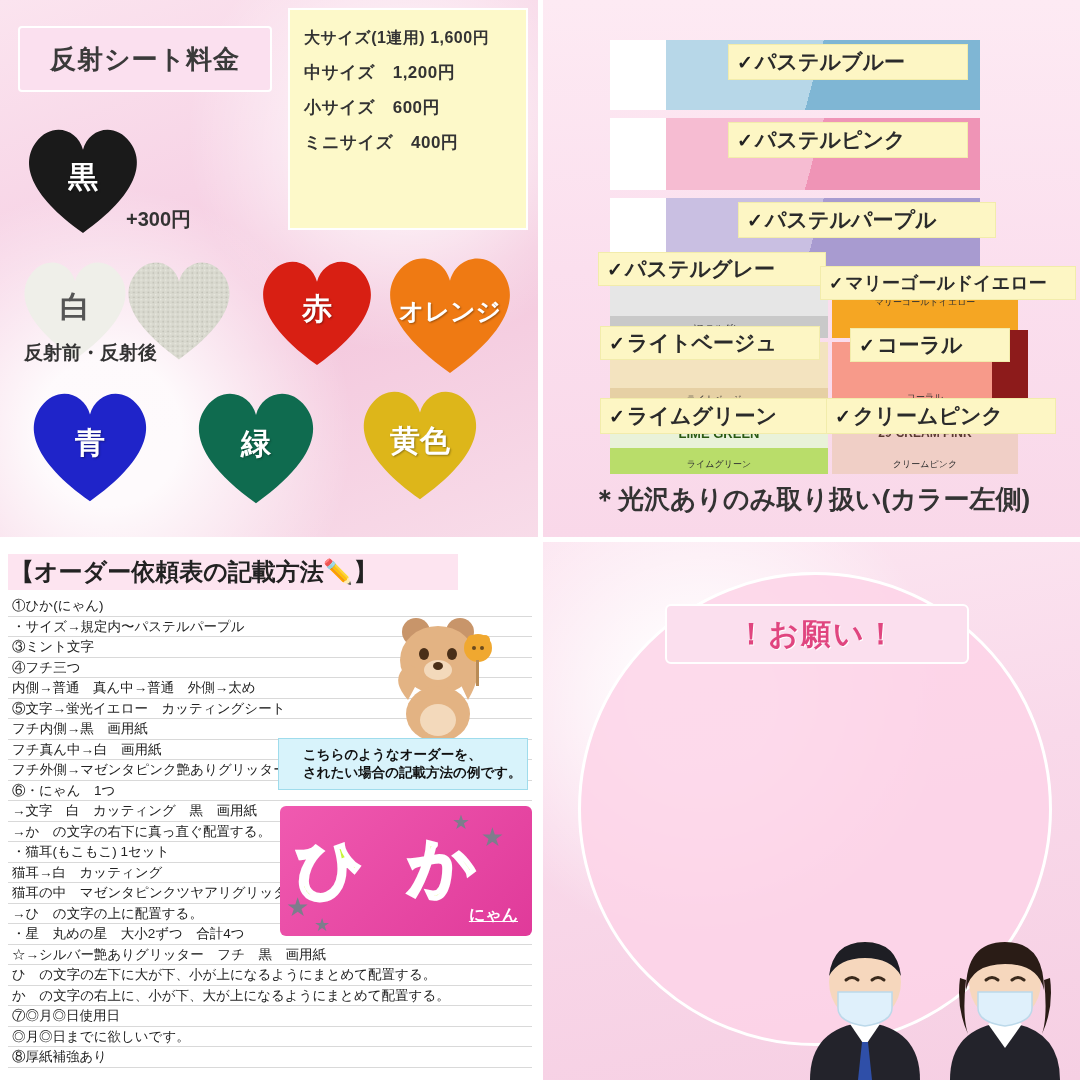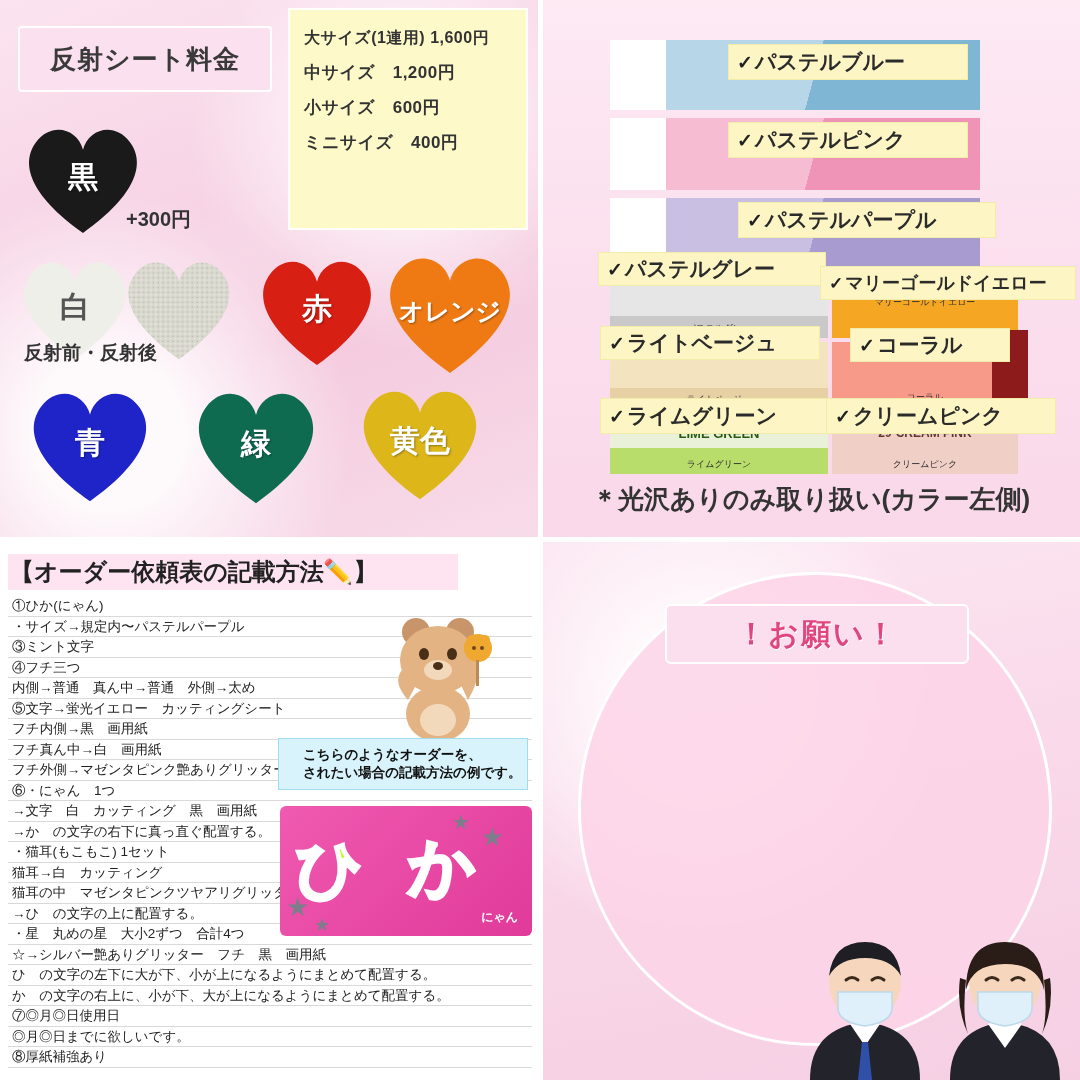--- a/index.html
+++ b/index.html
@@ -54,21 +54,21 @@
   .bubble{position:absolute;left:278px;top:738px;width:250px;height:52px;background:#d8f3fb;
       border:1px solid #9fdcec;display:flex;flex-direction:column;justify-content:center;padding-left:24px;
       box-sizing:border-box;}
   .bubble div{font-size:13.5px;color:#111;font-weight:bold;}
   .sample{position:absolute;left:280px;top:806px;width:252px;height:130px;
       background:linear-gradient(135deg,#f05ab0,#e03a9a);border-radius:6px;overflow:hidden;}
   .sample .big{position:absolute;font-family:"Liberation Sans",sans-serif;font-weight:bold;
       color:#c8f53a;-webkit-text-stroke:3px #ffffff;font-size:66px;}
   .sample .b1{left:16px;top:18px;}
   .sample .b2{left:128px;top:16px;}
-  .sample .nyan{position:absolute;right:14px;bottom:10px;font-size:12px;color:#fff;font-weight:bold;}
+  .sample .nyan{position:absolute;right:14px;bottom:10px;font-size:16px;color:#fff;font-weight:bold;text-decoration:underline;}
   .star{position:absolute;color:#7d7d8c;font-size:26px;}
   .bear{position:absolute;left:352px;top:596px;width:160px;height:150px;}
 
   
   .circle{position:absolute;left:578px;top:572px;width:468px;height:468px;border-radius:50%;
       background:rgba(253,212,232,.85);border:3px solid #fff;}
   .q4-title{position:absolute;left:665px;top:592px;width:300px;height:56px;background:#fbdfee;
       border:2px solid #fff;border-radius:6px;display:flex;align-items:center;justify-content:center;margin-top:12px;}
   .q4-title span{font-size:30px;font-weight:bold;color:#e0457f;letter-spacing:2px;
       text-shadow:1px 1px 0 #fff;}

